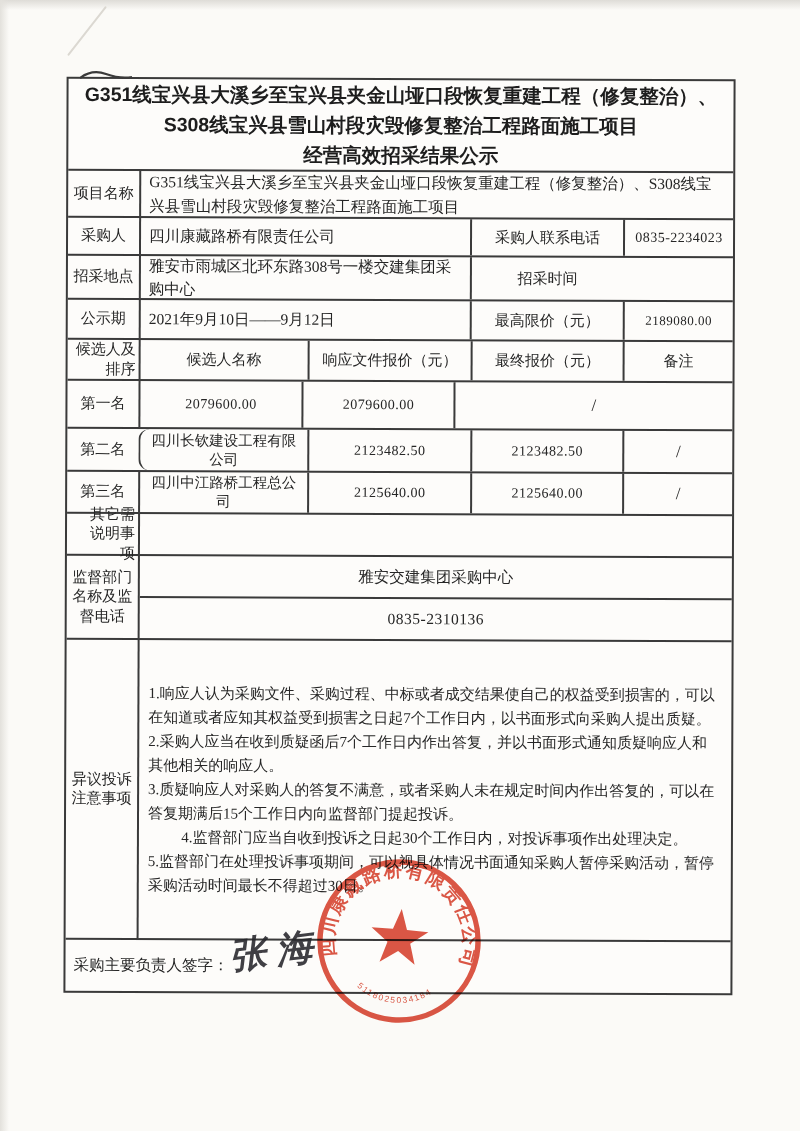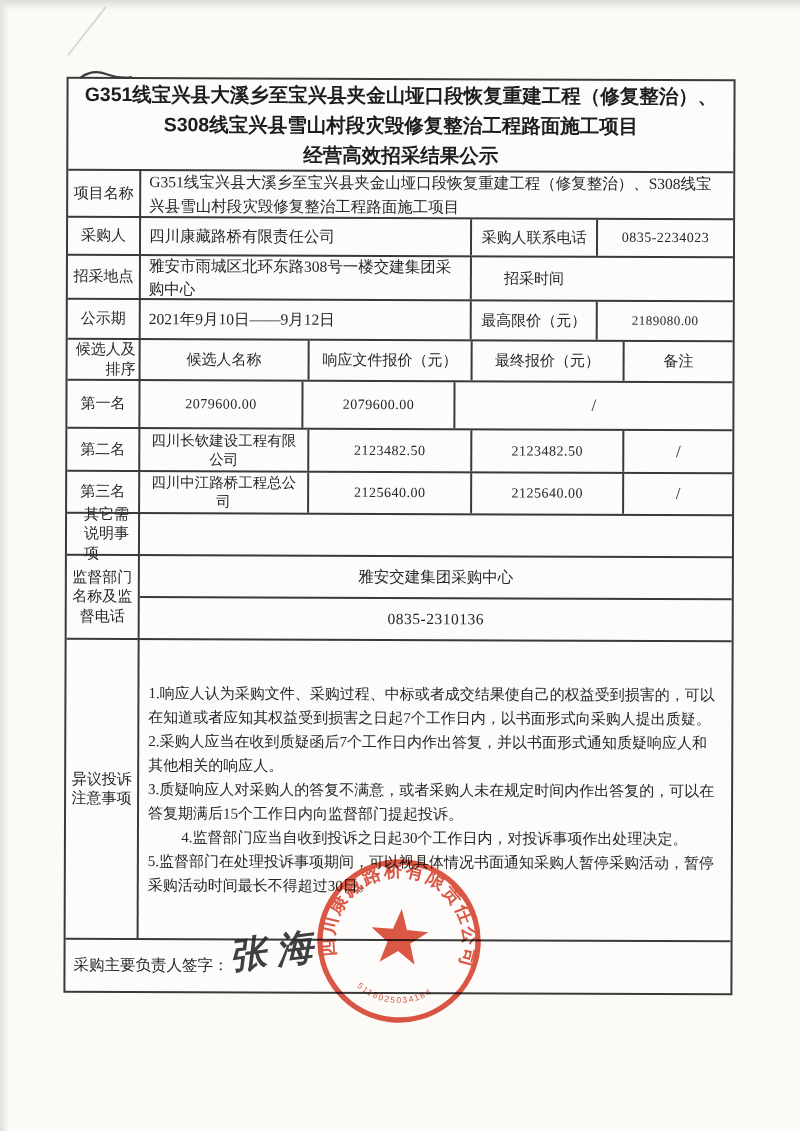--- a/index.html
+++ b/index.html
@@ -38,21 +38,21 @@
     align-items:center;text-align:center;
     font-family:"Liberation Sans","DejaVu Sans",sans-serif;
     font-weight:bold;font-size:19.5px;line-height:30px;color:#1d1d1d;}
   .title-row div{white-space:nowrap;}
 
   .r-project{height:47px;}
   .r-purchaser{height:38px;}
   .r-venue{height:44px;}
   .r-period{height:40px;}
   .w-v1{width:331px;flex:none;}
-  .w-l2{width:126px;flex:none;justify-content:center;text-align:center;font-size:15px;}
+  .w-l2{width:153px;flex:none;justify-content:center;text-align:center;font-size:15px;}
   .w-v2{flex:1;justify-content:center;text-align:center;}
 
   .r-chead{height:41px;font-size:15px;}
   .r-cand{height:48px;}
   .r-cand2{height:43px;}
   .r-cand3{height:42px;}
   .w-c1{width:169px;flex:none;}
   .w-c2{width:163px;flex:none;}
   .w-c3{width:152px;flex:none;}
   .w-c4{flex:1;}
@@ -136,36 +136,36 @@
 
   <div class="row r-cand">
     <div class="cell lab">第一名</div>
     <div class="cell w-c2 ctr num">2079600.00</div>
     <div class="cell w-c3 ctr num">2079600.00</div>
     <div class="cell w-c4 ctr slash">/</div>
   </div>
 
   <div class="row r-cand2">
     <div class="cell lab">第二名</div>
-    <div class="cell w-c1 ctr" style="font-size:14.5px;">四川长钦建设工程有限公司</div>
+    <div class="cell w-c1 ctr" style="font-size:14.5px;border-radius:11px;">四川长钦建设工程有限公司</div>
     <div class="cell w-c2 ctr num">2123482.50</div>
     <div class="cell w-c3 ctr num">2123482.50</div>
     <div class="cell w-c4 ctr slash">/</div>
   </div>
 
   <div class="row r-cand3">
     <div class="cell lab">第三名</div>
     <div class="cell w-c1 ctr" style="font-size:14.5px;">四川中江路桥工程总公司</div>
     <div class="cell w-c2 ctr num">2125640.00</div>
     <div class="cell w-c3 ctr num">2125640.00</div>
     <div class="cell w-c4 ctr slash">/</div>
   </div>
 
   <div class="row r-other">
-    <div class="cell lab" style="text-align:left;justify-content:flex-start;padding-left:17px;">其它需说明事项</div>
+    <div class="cell lab" style="text-align:right;justify-content:flex-start;padding-left:17px;">其它需说明事项</div>
     <div class="cell val"></div>
   </div>
 
   <div class="row r-superv">
     <div class="cell lab">监督部门名称及监督电话</div>
     <div class="sup-stack">
       <div class="sup-cell">雅安交建集团采购中心</div>
       <div class="sup-cell num">0835-2310136</div>
     </div>
   </div>

